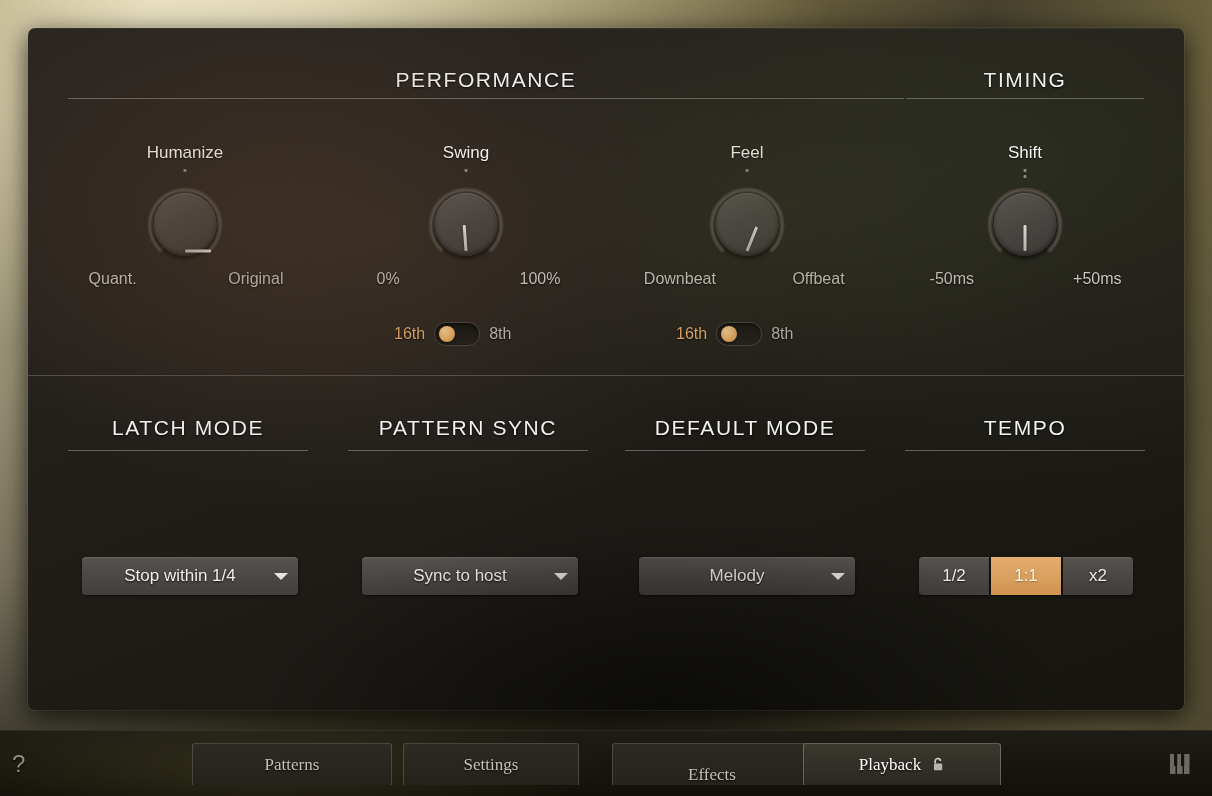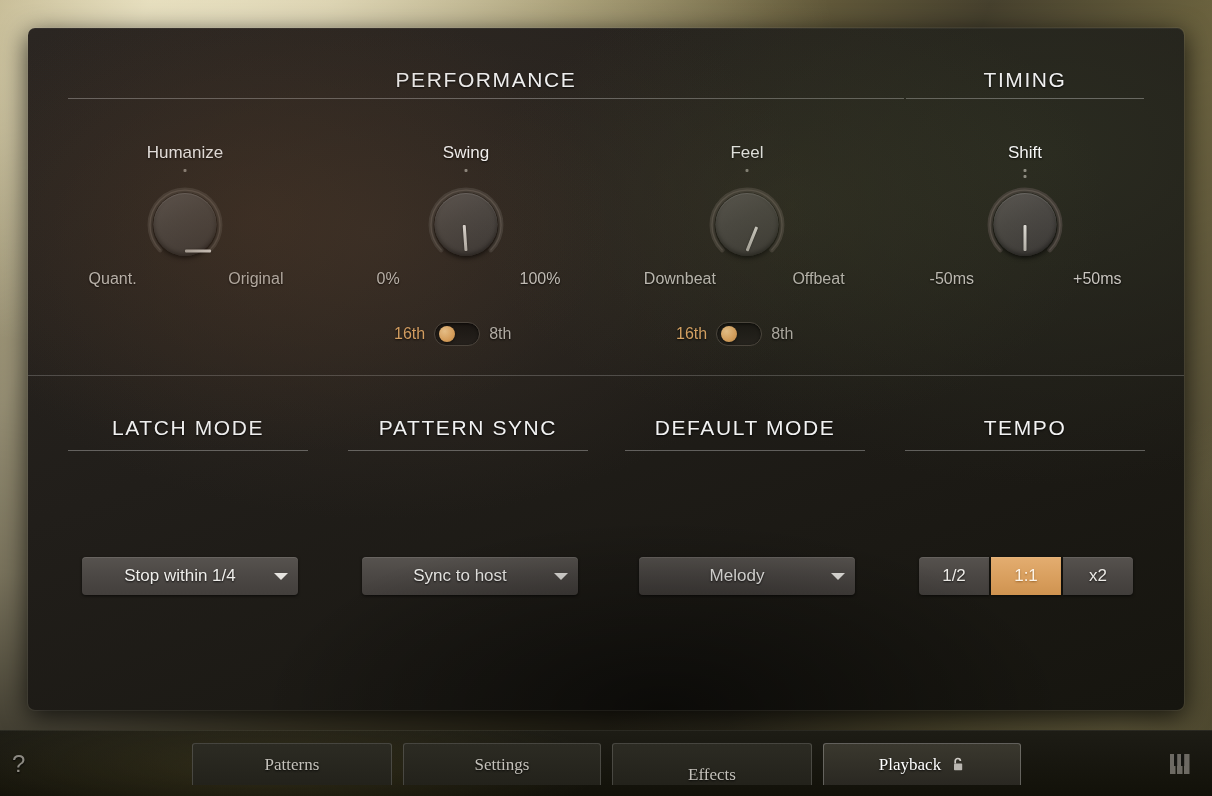--- a/index.html
+++ b/index.html
@@ -505,29 +505,29 @@
 </div>
 
 <div id="tabbar">
 
   <div id="help-icon">?</div>
 
   <div class="tab" style="left:192px; width:200px;">
     <span>Patterns</span>
   </div>
 
-  <div class="tab" style="left:403px; width:198px;">
+  <div class="tab" style="left:403px; width:176px;">
     <span>Settings</span>
   </div>
 
   <div class="tab" style="left:612px; width:200px;align-items:flex-end;">
     <span>Effects</span>
   </div>
 
-  <div class="tab active" style="left:823px; width:198px;">
+  <div class="tab active" style="left:803px; width:198px;">
     <span>Playback</span>
     <svg id="lock-icon" viewBox="0 0 14 15">
       <path d="M4.2 6.4 V4.1 a2.6 2.6 0 0 1 5.2 0" fill="none" stroke="#cfccc6" stroke-width="1.7"></path>
       <rect x="3.0" y="6.6" width="8.2" height="6.6" rx="0.8" fill="#b9b6b0"></rect>
     </svg>
   </div>
 
   <svg id="keys-icon" viewBox="0 0 30 26">
     <rect x="2" y="3" width="5.5" height="20" fill="#6d6a63"></rect>
     <rect x="9" y="3" width="5.5" height="20" fill="#6d6a63"></rect>

